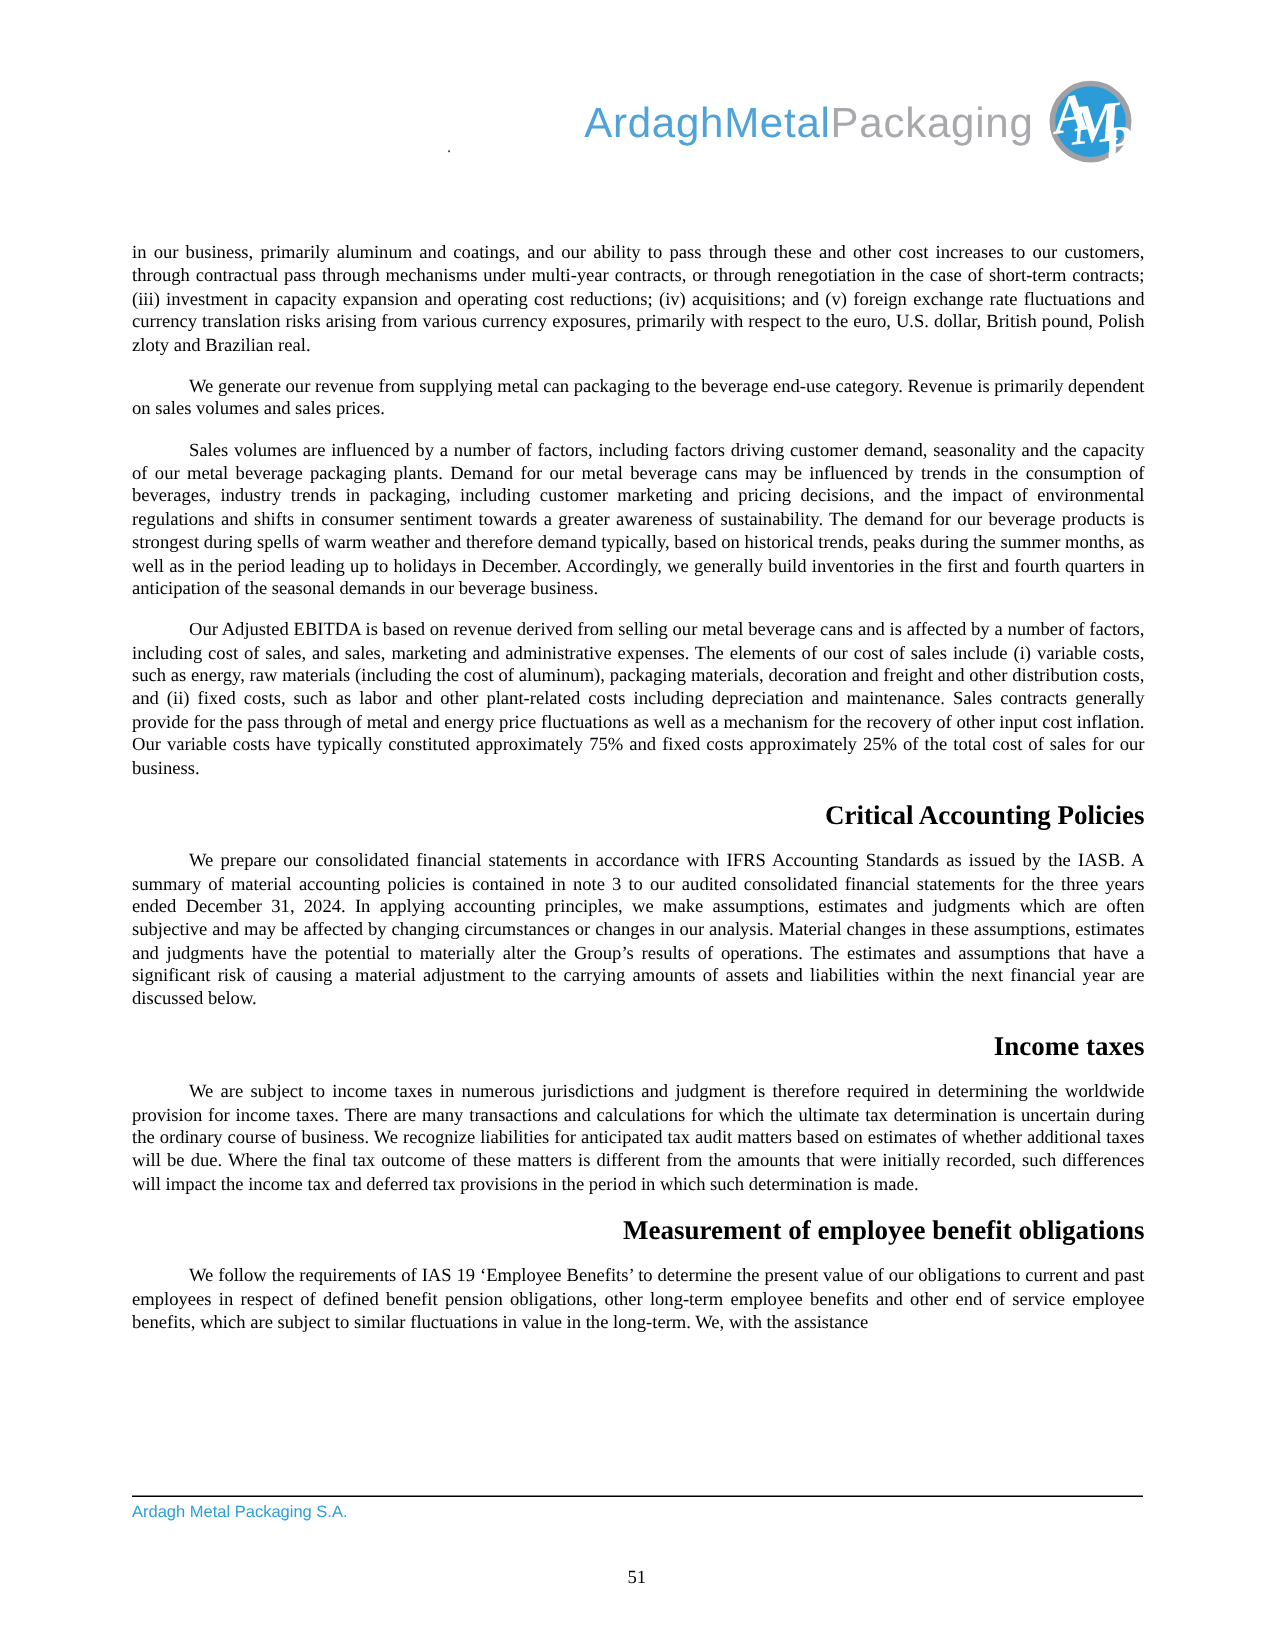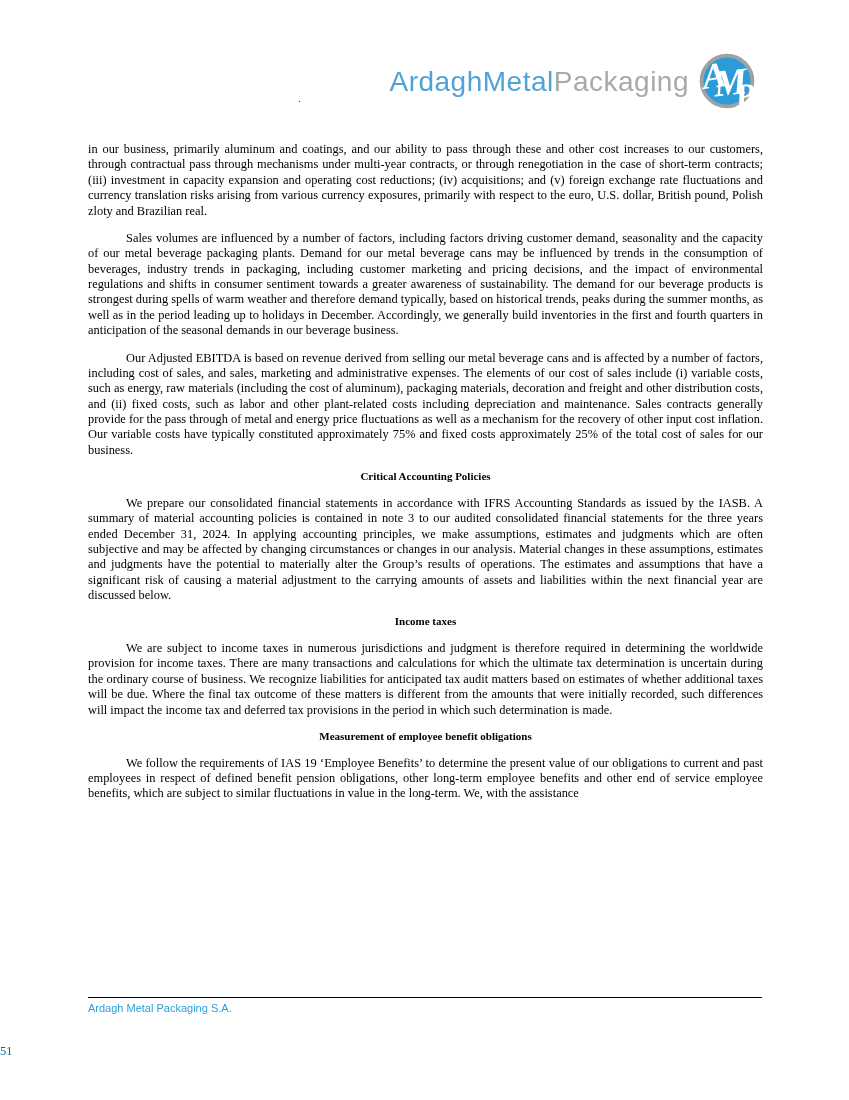--- a/index.html
+++ b/index.html
@@ -41,32 +41,32 @@
     left: 298px;
     top: 92px;
     font-size: 11px;
     color: #333333;
   }
 
   
   .doc-body {
     position: absolute;
     left: 88px;
-    top: 142px;
+    top: 161px;
     width: 675px;
     font-size: 12.4px;
     line-height: 1.24;
     text-align: justify;
   }
   .doc-body p.paragraph { margin: 0 0 12px 0; }
   .doc-body p.paragraph.indent { text-indent: 38px; }
   .doc-body h3.heading {
-    font-size: 11px;
+    font-size: 18px;
     margin: 2px 0 12px 0;
-    text-align: center;
+    text-align: right;
   }
   .doc-body h3.heading.bold { font-weight: bold; }
   .doc-body h3.heading.bold-italic { font-weight: bold; }
 
   
   .footer-rule {
     position: absolute;
     left: 88px;
     right: 87px;
     top: 997px;
@@ -80,22 +80,23 @@
     text-align: left;
     font-family: "Liberation Sans", "DejaVu Sans", sans-serif;
     font-size: 11px;
     color: #2e9fd6;
   }
   .page-number {
     position: absolute;
     left: 0;
     right: 0;
     top: 1044px;
+    text-align: center;
     font-size: 12.4px;
-    color: #0369a1;
+    color: #000000;
   }
 </style>
 </head>
 <body>
 
 <div class="page">
 
   <div class="logo-row">
     <div class="logo-text"><span class="logo-blue">ArdaghMetal</span><span class="logo-gray">Packaging</span></div>
     <svg class="logo-badge" viewBox="0 0 68 68" aria-hidden="true">
@@ -105,20 +106,21 @@
         <text x="20" y="48" font-size="40" transform="rotate(-6 34 36)">M</text>
         <text x="42" y="60" font-size="34" transform="rotate(-8 48 44)">P</text>
       </g>
     </svg>
   </div>
 
   <span class="stray-mark">.</span>
 
   <div class="doc-body">
       <p class="paragraph">in our business, primarily aluminum and coatings, and our ability to pass through these and other cost increases to our customers, through contractual pass through mechanisms under multi-year contracts, or through renegotiation in the case of short-term contracts; (iii) investment in capacity expansion and operating cost reductions; (iv) acquisitions; and (v) foreign exchange rate fluctuations and currency translation risks arising from various currency exposures, primarily with respect to the euro, U.S. dollar, British pound, Polish zloty and Brazilian real.</p>
+      <p class="paragraph indent">We generate our revenue from supplying metal can packaging to the beverage end-use category. Revenue is primarily dependent on sales volumes and sales prices.</p>
       <p class="paragraph indent">Sales volumes are influenced by a number of factors, including factors driving customer demand, seasonality and the capacity of our metal beverage packaging plants. Demand for our metal beverage cans may be influenced by trends in the consumption of beverages, industry trends in packaging, including customer marketing and pricing decisions, and the impact of environmental regulations and shifts in consumer sentiment towards a greater awareness of sustainability. The demand for our beverage products is strongest during spells of warm weather and therefore demand typically, based on historical trends, peaks during the summer months, as well as in the period leading up to holidays in December. Accordingly, we generally build inventories in the first and fourth quarters in anticipation of the seasonal demands in our beverage business.</p>
       <p class="paragraph indent">Our Adjusted EBITDA is based on revenue derived from selling our metal beverage cans and is affected by a number of factors, including cost of sales, and sales, marketing and administrative expenses. The elements of our cost of sales include (i) variable costs, such as energy, raw materials (including the cost of aluminum), packaging materials, decoration and freight and other distribution costs, and (ii) fixed costs, such as labor and other plant-related costs including depreciation and maintenance. Sales contracts generally provide for the pass through of metal and energy price fluctuations as well as a mechanism for the recovery of other input cost inflation. Our variable costs have typically constituted approximately 75% and fixed costs approximately 25% of the total cost of sales for our business.</p>
       <h3 class="heading bold">Critical Accounting Policies</h3>
       <p class="paragraph indent">We prepare our consolidated financial statements in accordance with IFRS Accounting Standards as issued by the IASB. A summary of material accounting policies is contained in note 3 to our audited consolidated financial statements for the three years ended December 31, 2024. In applying accounting principles, we make assumptions, estimates and judgments which are often subjective and may be affected by changing circumstances or changes in our analysis. Material changes in these assumptions, estimates and judgments have the potential to materially alter the Group’s results of operations. The estimates and assumptions that have a significant risk of causing a material adjustment to the carrying amounts of assets and liabilities within the next financial year are discussed below.</p>
       <h3 class="heading bold-italic">Income taxes</h3>
       <p class="paragraph indent">We are subject to income taxes in numerous jurisdictions and judgment is therefore required in determining the worldwide provision for income taxes. There are many transactions and calculations for which the ultimate tax determination is uncertain during the ordinary course of business. We recognize liabilities for anticipated tax audit matters based on estimates of whether additional taxes will be due. Where the final tax outcome of these matters is different from the amounts that were initially recorded, such differences will impact the income tax and deferred tax provisions in the period in which such determination is made.</p>
       <h3 class="heading bold-italic">Measurement of employee benefit obligations</h3>
       <p class="paragraph indent">We follow the requirements of IAS 19 ‘Employee Benefits’ to determine the present value of our obligations to current and past employees in respect of defined benefit pension obligations, other long-term employee benefits and other end of service employee benefits, which are subject to similar fluctuations in value in the long-term. We, with the assistance</p>
     </div>
 

